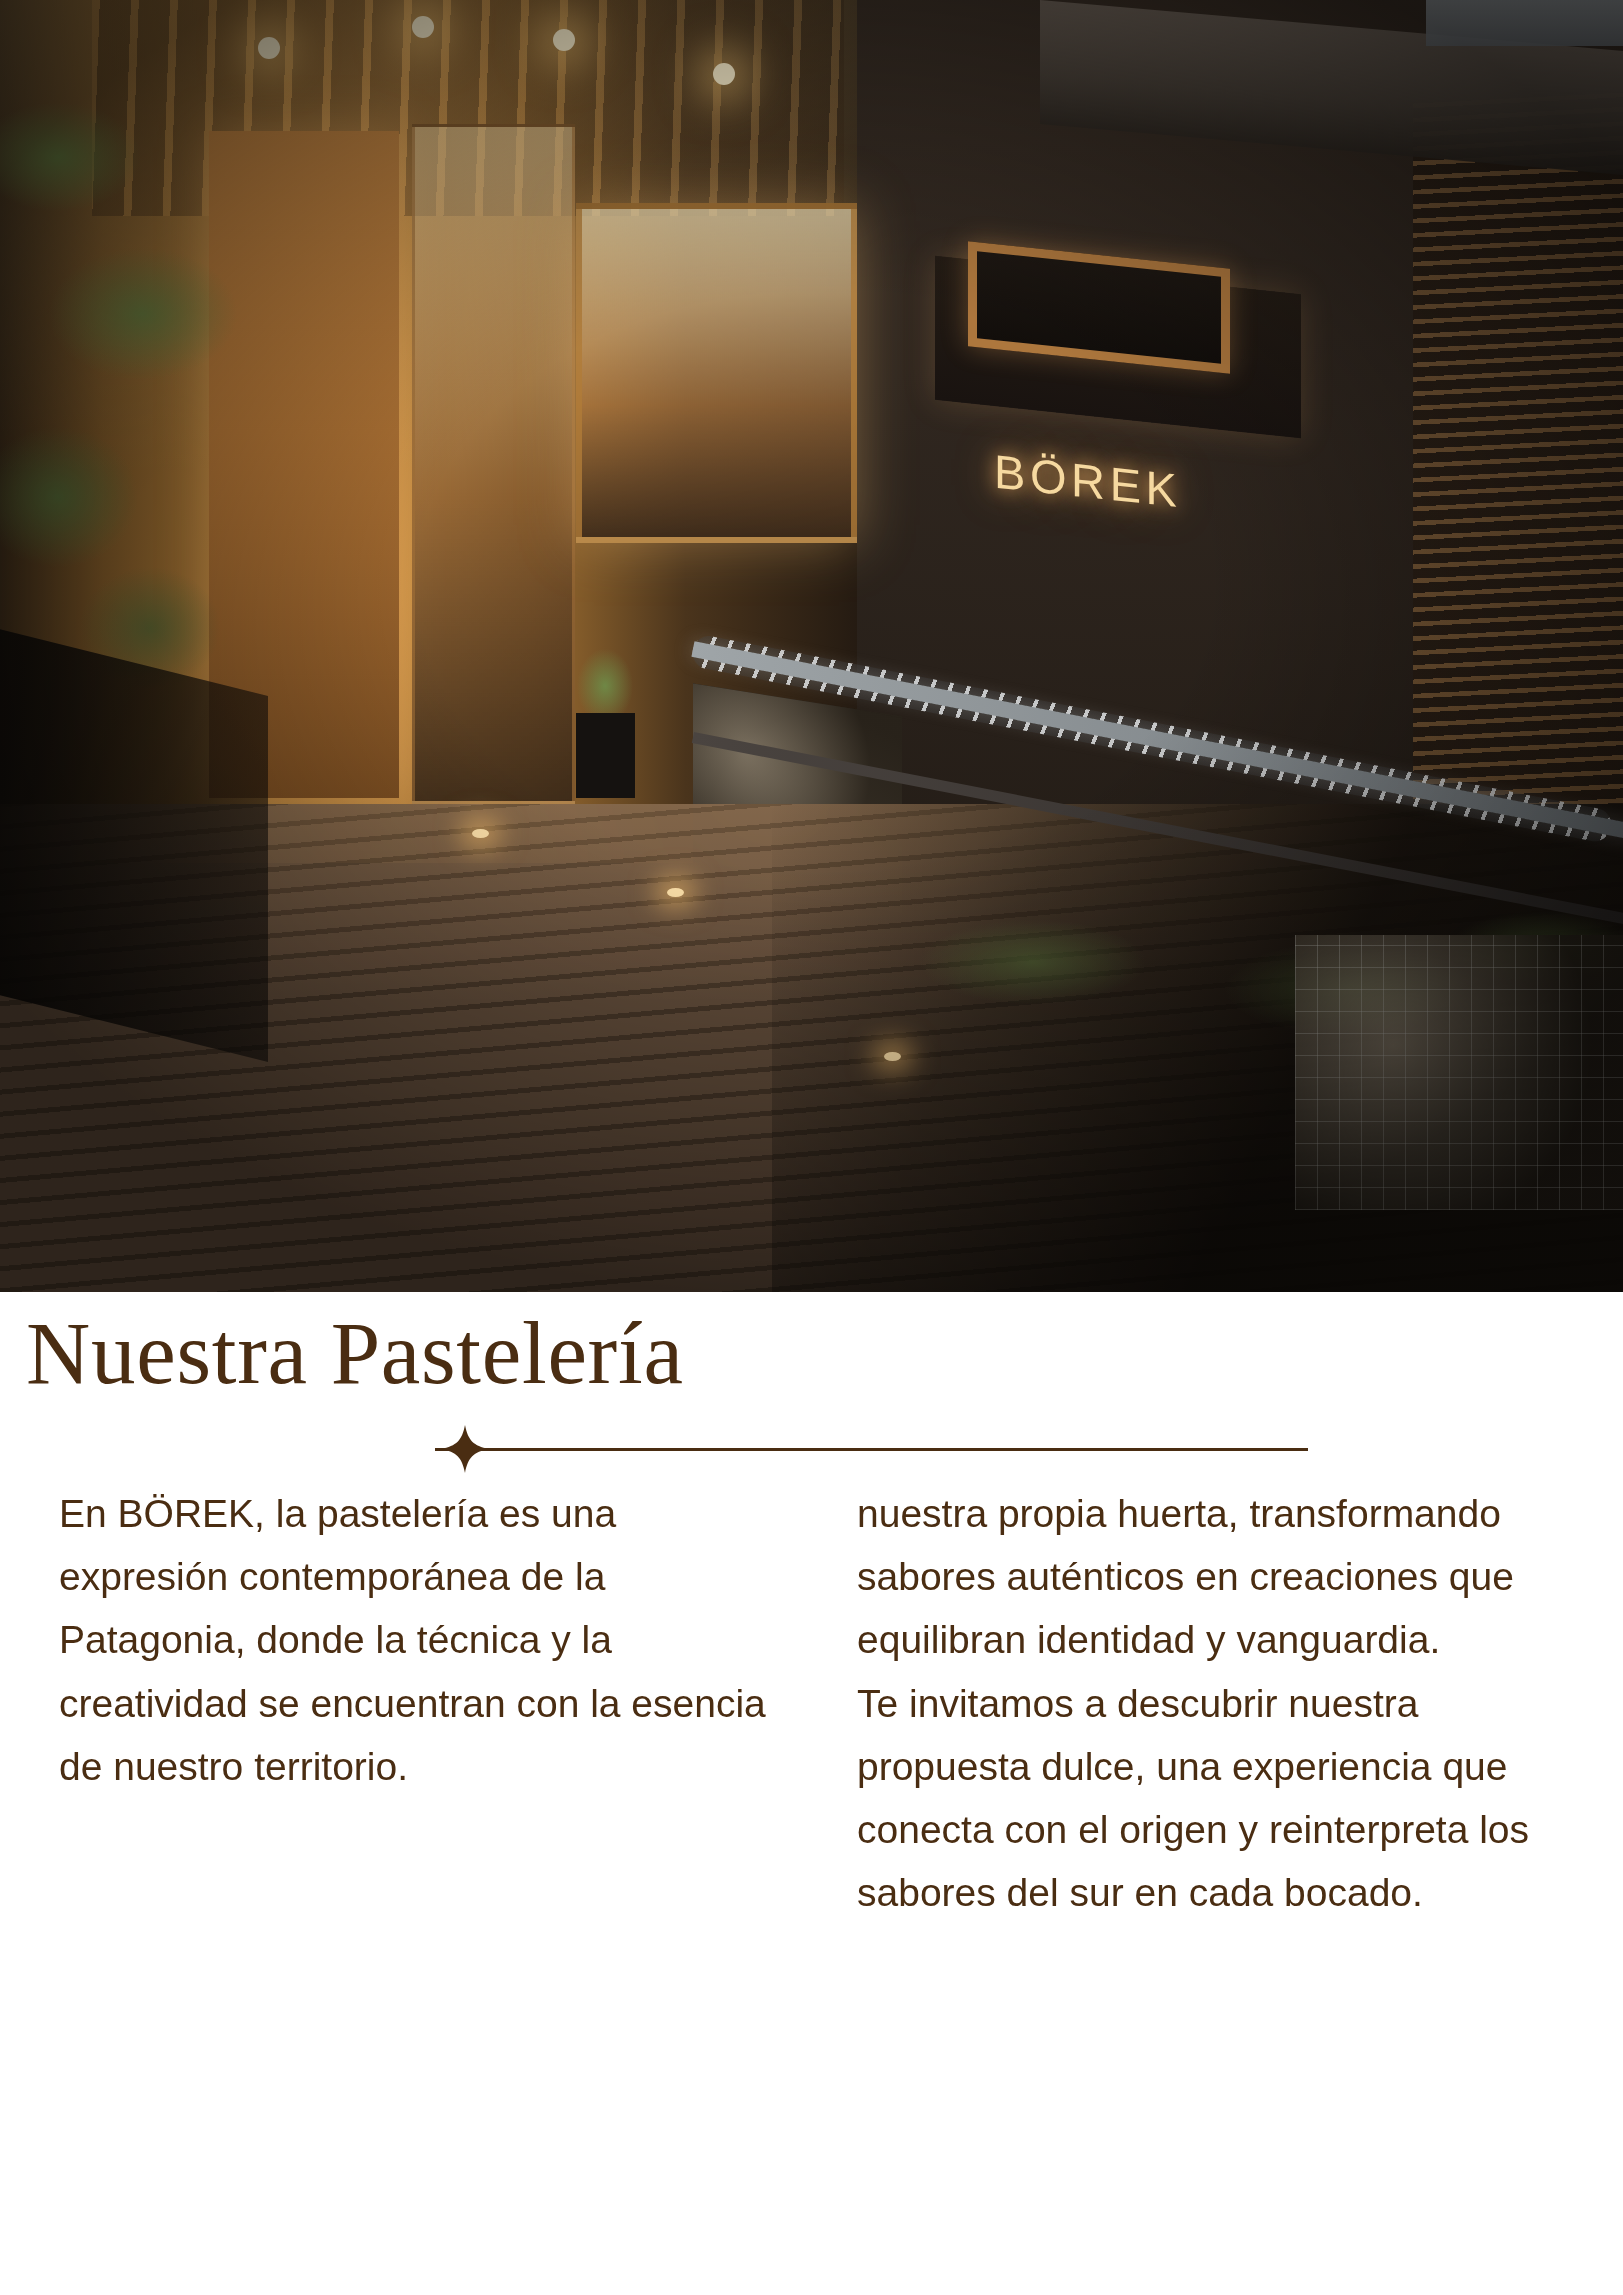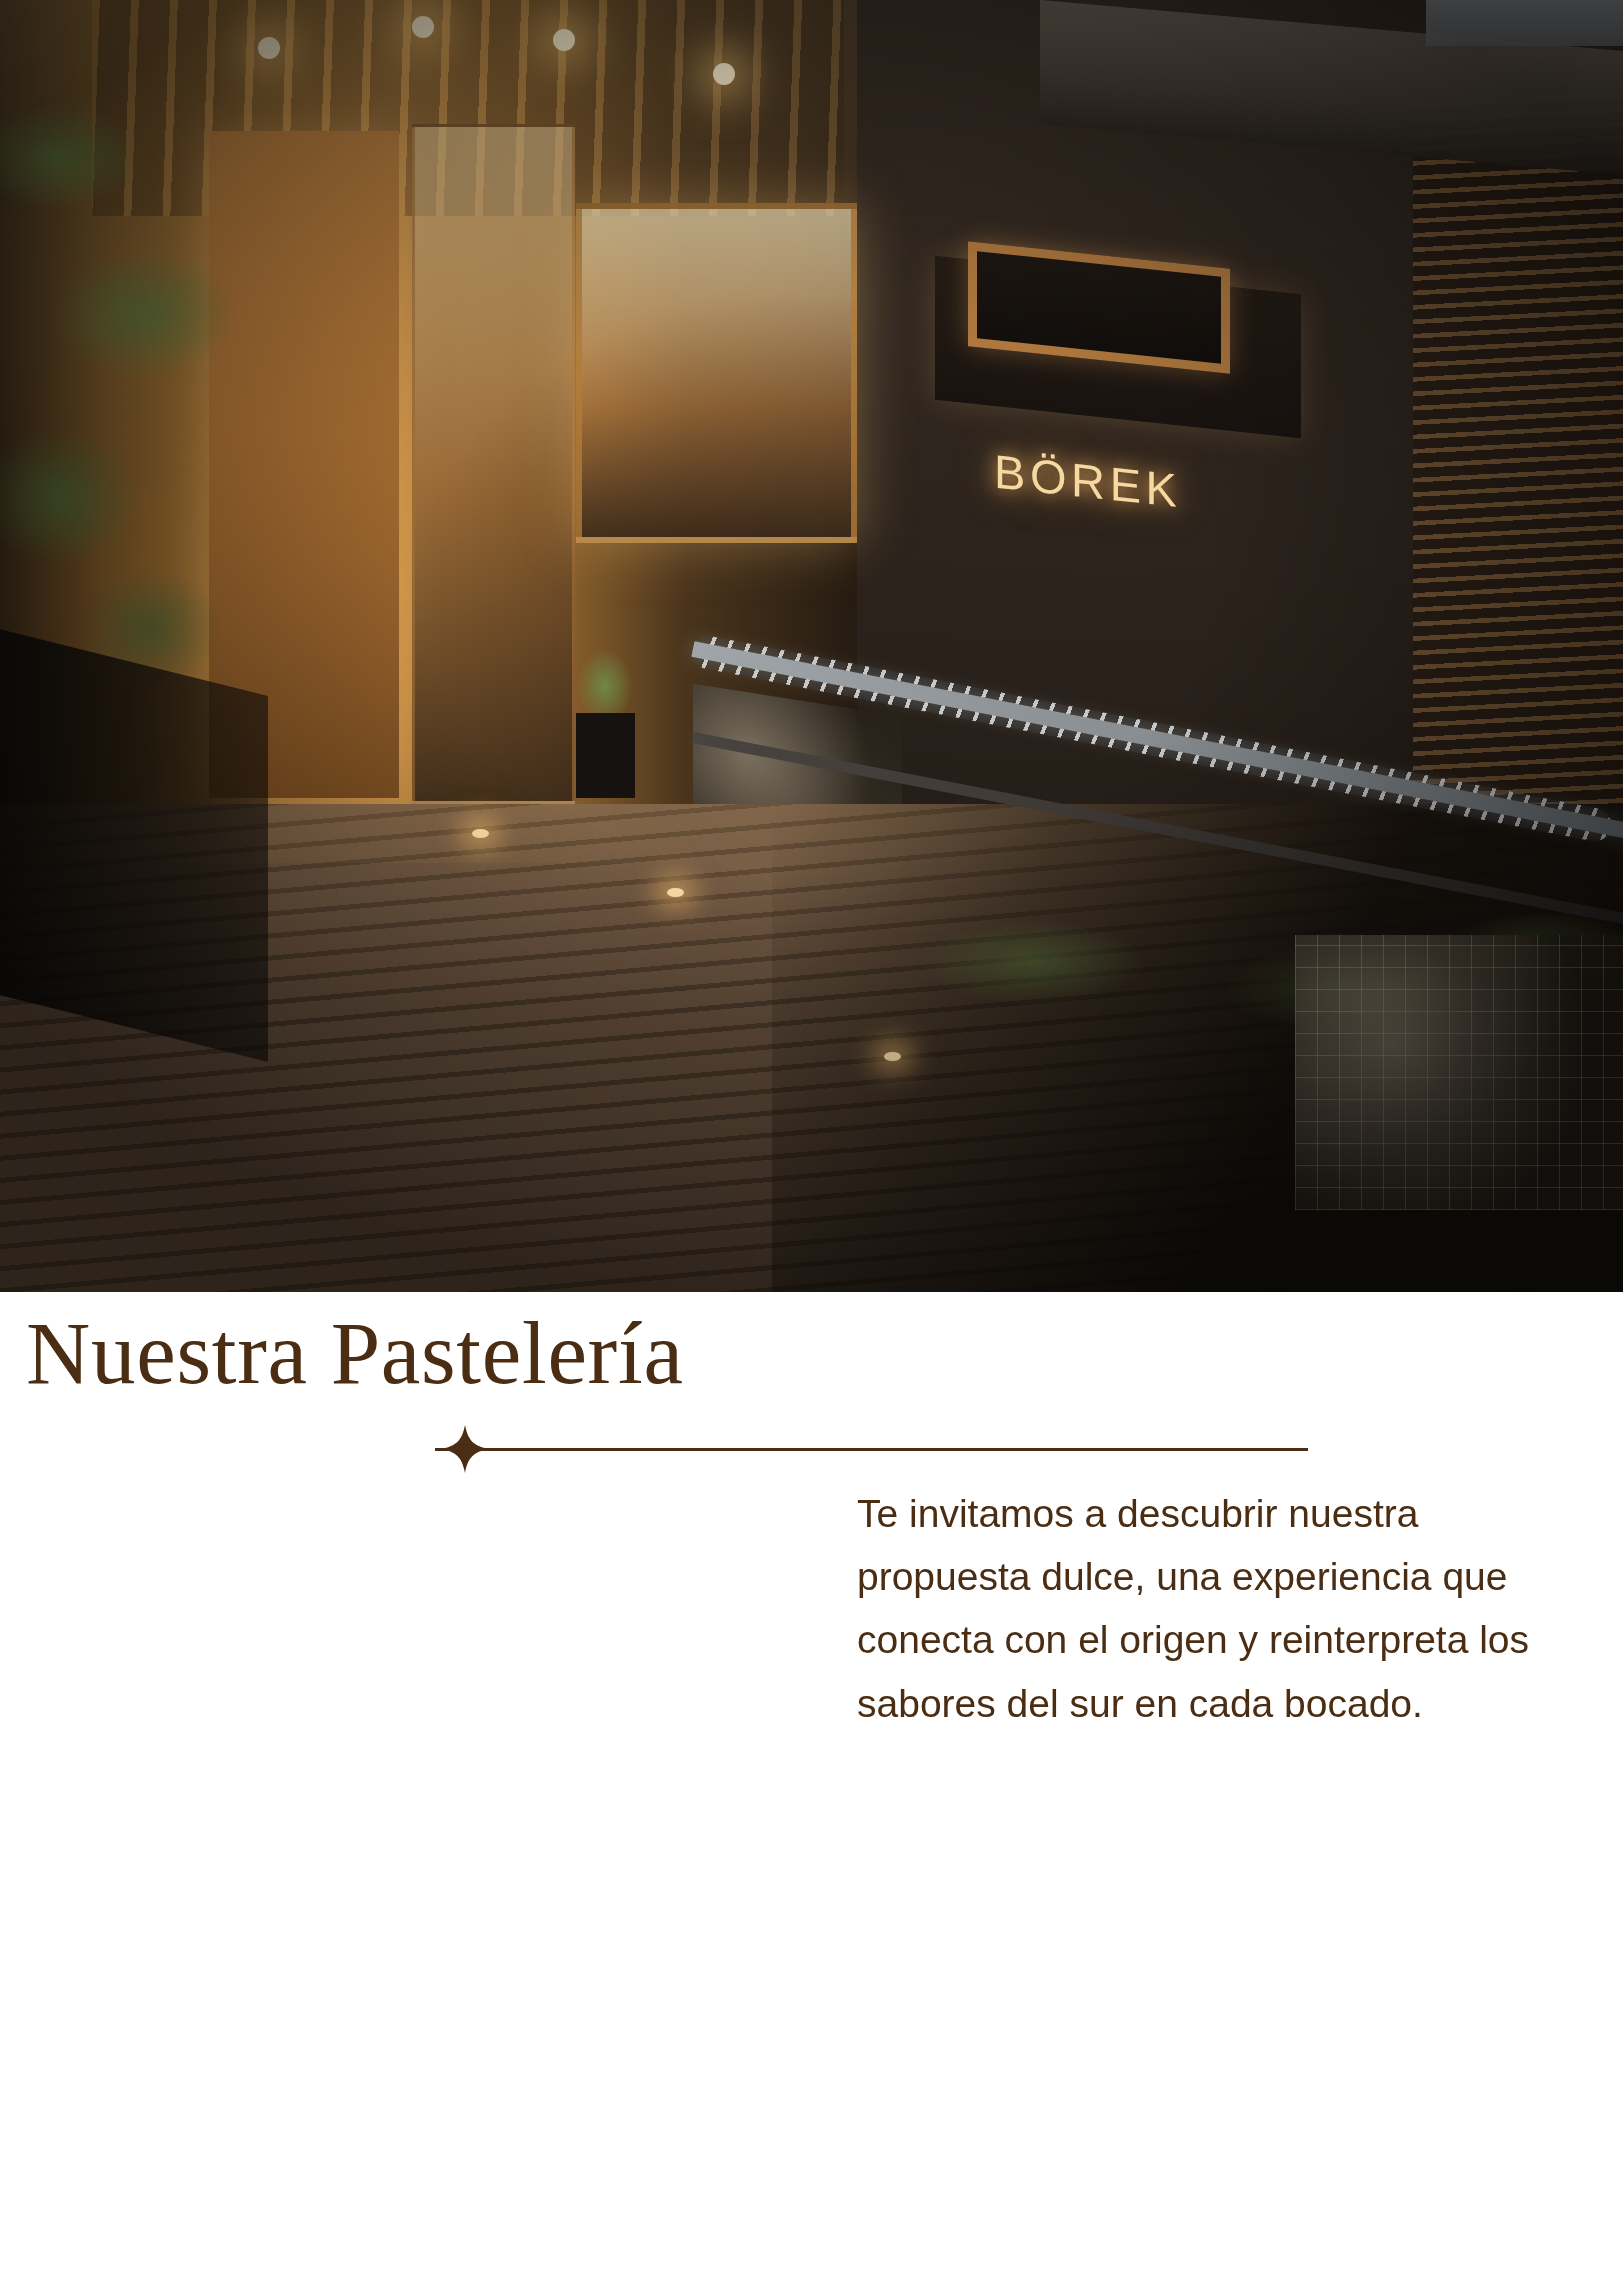--- a/index.html
+++ b/index.html
@@ -332,23 +332,25 @@
     <div class="divider"></div>
     <div class="divider-sparkle">
       <svg viewBox="0 0 100 100" width="52" height="52" aria-hidden="true">
         <path d="M50 4 C56 34 66 44 96 50 C66 56 56 66 50 96 C44 66 34 56 4 50 C34 44 44 34 50 4 Z" fill="#4a2d12"></path>
       </svg>
     </div>
 
     <div class="columns">
 
       <div class="col">
+        <p>En BÖREK, la pastelería es una expresión contemporánea de la Patagonia, donde la técnica y la creatividad se encuentran con la esencia de nuestro territorio.</p>
       </div>
 
       <div class="col">
+        <p> nuestra propia huerta, transformando sabores auténticos en creaciones que equilibran identidad y vanguardia.</p>
         <p>Te invitamos a descubrir nuestra propuesta dulce, una experiencia que conecta con el origen y reinterpreta los sabores del sur en cada bocado.</p>
       </div>
 
     </div>
   </div>
 
 </div>
 
 
 </body></html>

